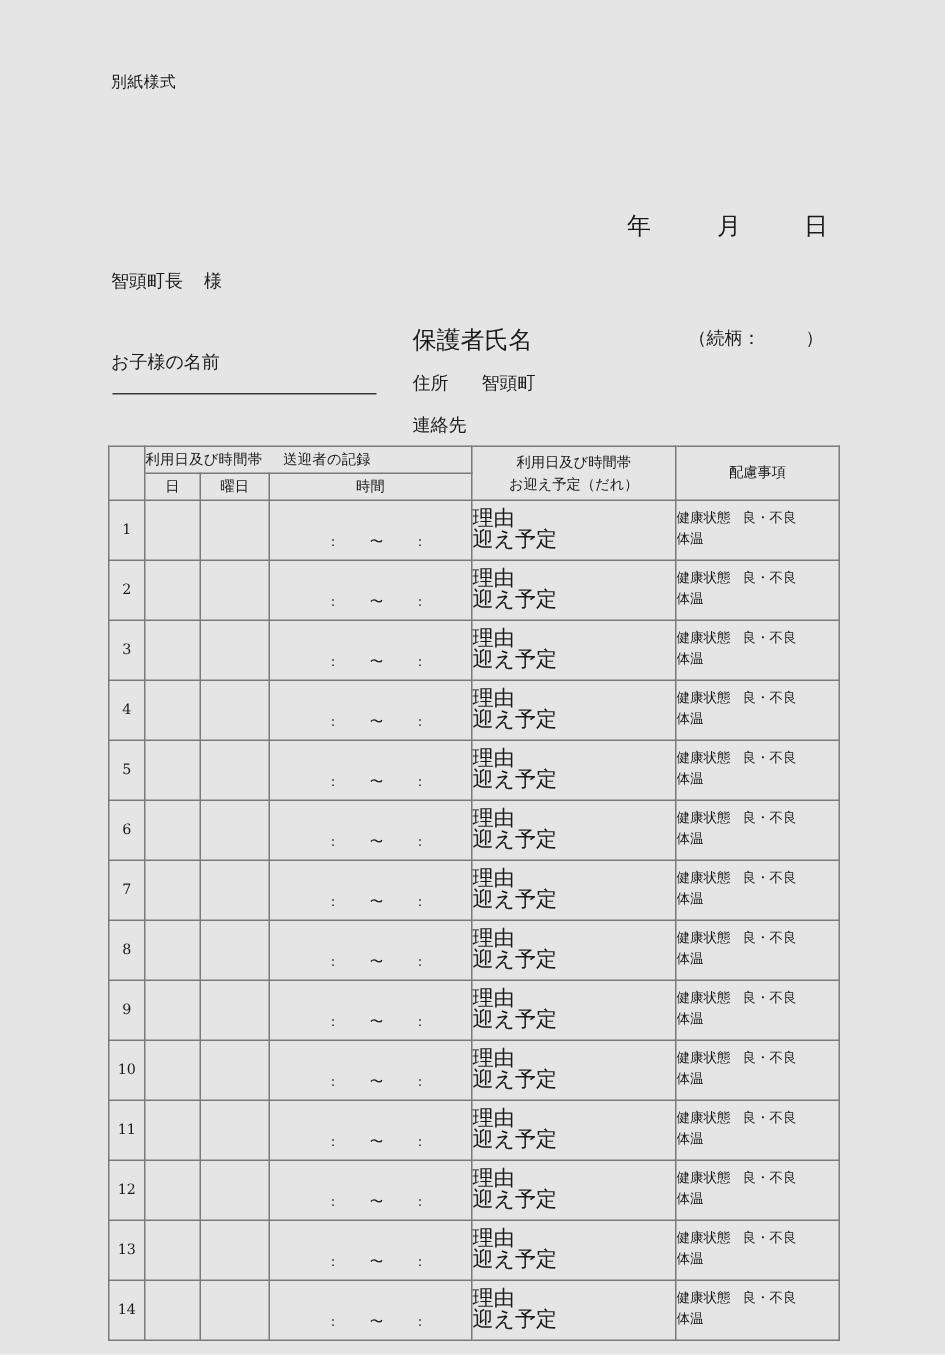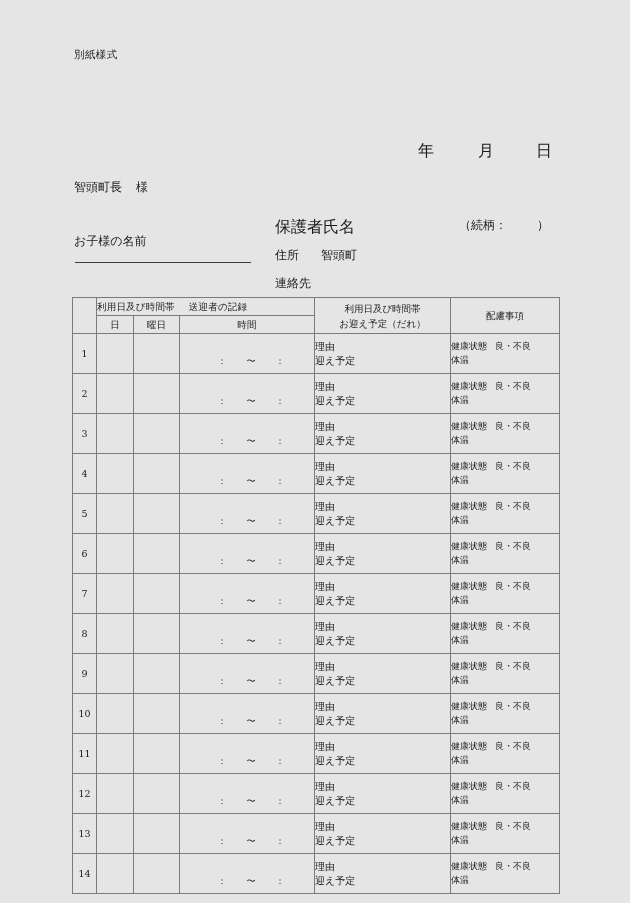--- a/index.html
+++ b/index.html
@@ -211,21 +211,21 @@
     margin: 0 20px;
   }
   .time-inner .tcolon-l {
     display: inline-block;
     margin-left: 8px;
   }
 
   .cell-stack {
     height: 39px;
     padding: 4px 0 0 5px;
-    font-size: 10px;
+    font-size: 14px;
     line-height: 13.5px;
   }
   .cell-stack div {
     white-space: nowrap;
   }
   .cell-note {
     height: 39px;
     padding: 4px 0 0 5px;
     font-size: 9px;
     line-height: 13.5px;

